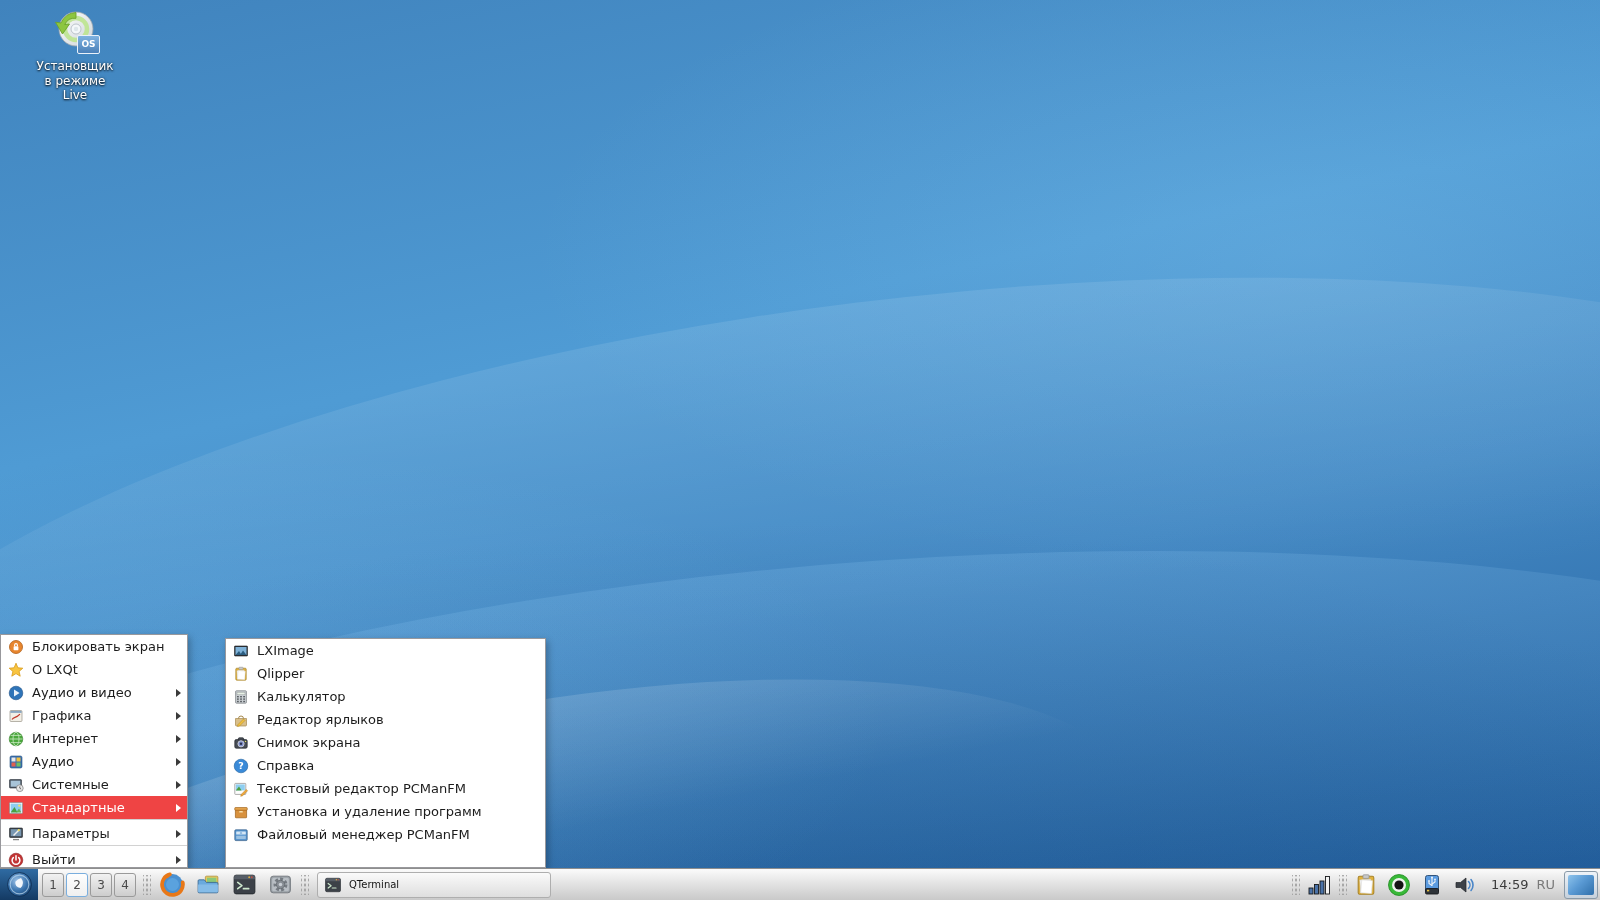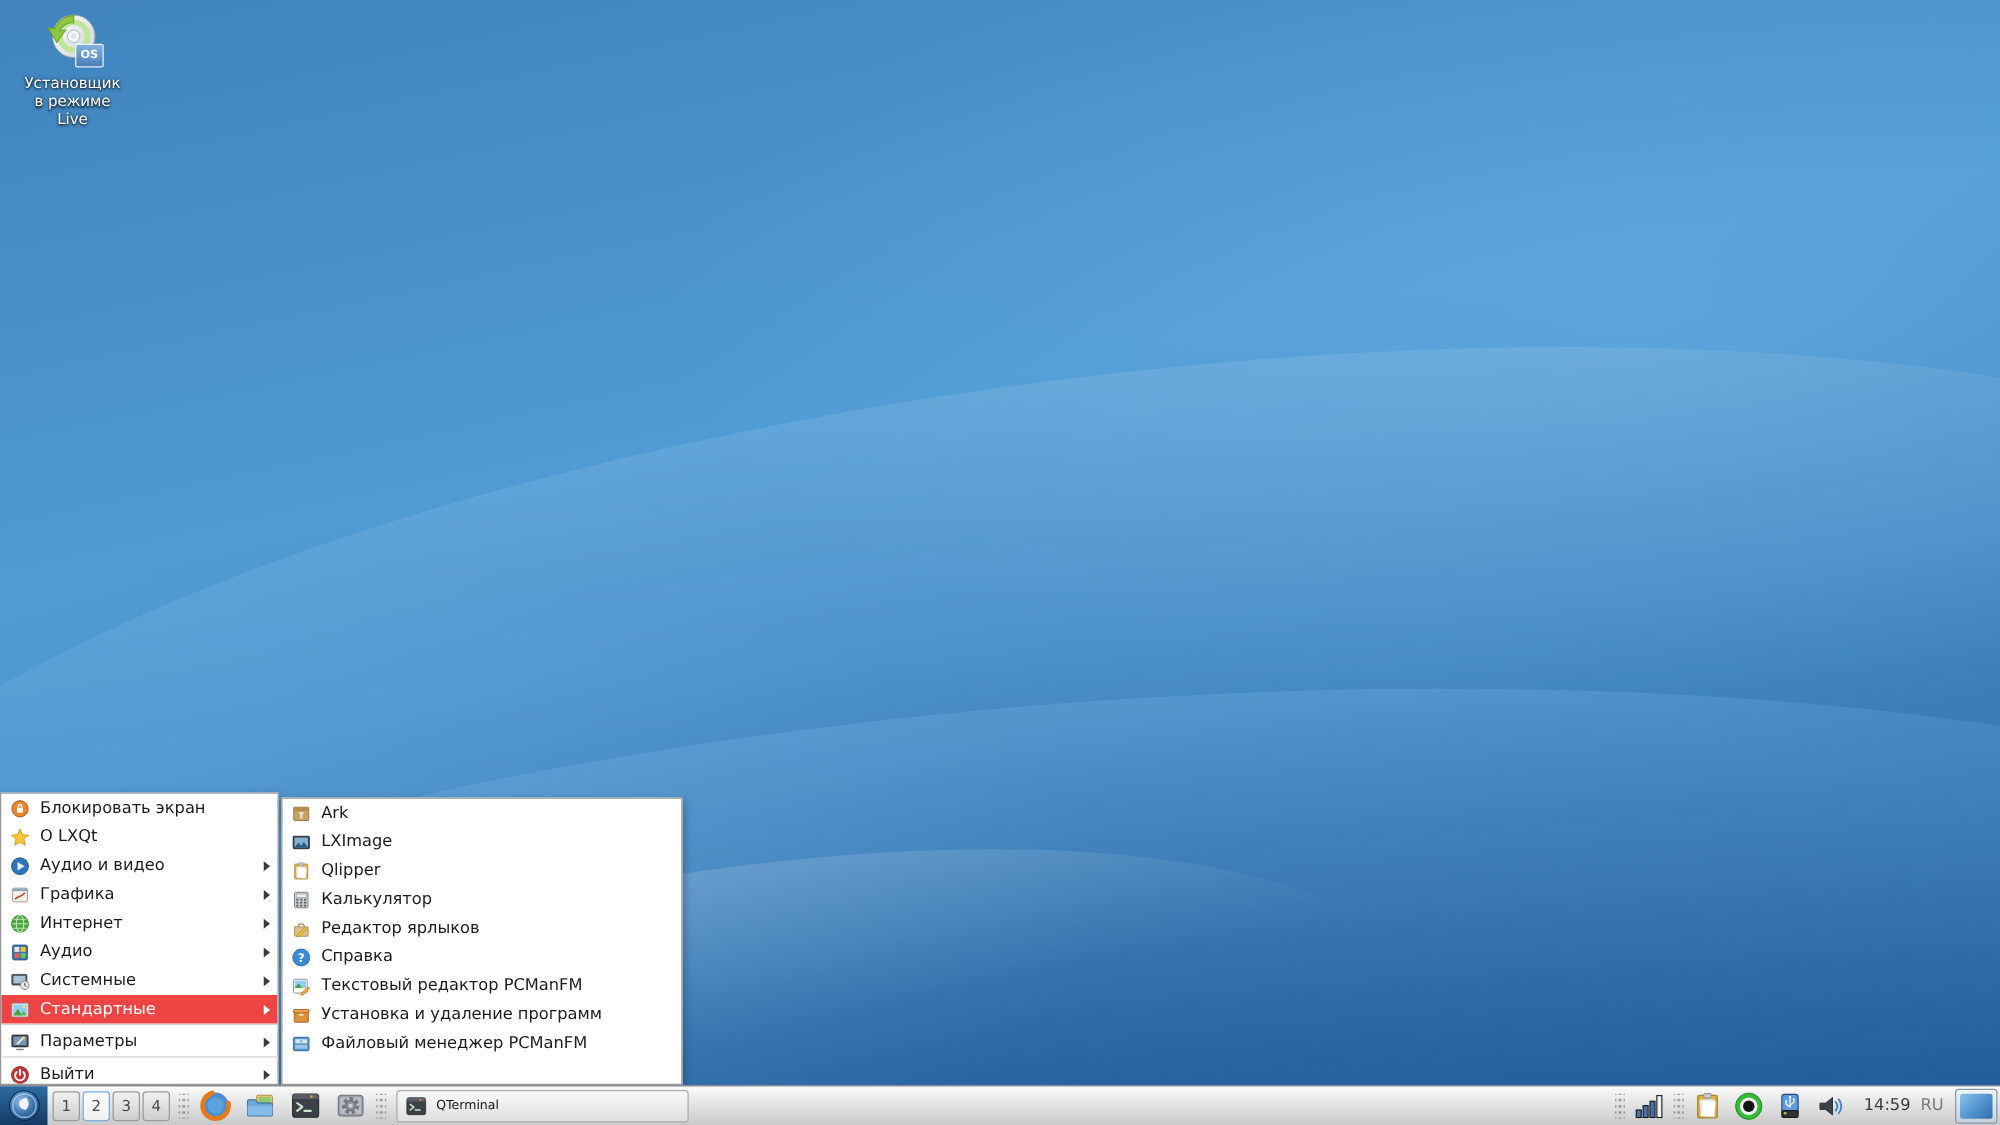--- a/index.html
+++ b/index.html
@@ -14,32 +14,32 @@
   }
   .wave{position:absolute;pointer-events:none;}
   #wave1{left:-200px;top:300px;width:2200px;height:700px;border-radius:100% 100% 0 0/100% 100% 0 0;
     background:linear-gradient(rgba(255,255,255,.10),rgba(255,255,255,0) 45%);transform:rotate(-7deg);}
   #wave2{left:-300px;top:560px;width:2400px;height:700px;border-radius:100% 100% 0 0/100% 100% 0 0;
     background:linear-gradient(rgba(160,215,255,.16),rgba(255,255,255,0) 50%);transform:rotate(-4deg);}
   #wave3{left:-150px;top:710px;width:1300px;height:420px;border-radius:100% 100% 0 0/100% 100% 0 0;
     background:linear-gradient(rgba(255,255,255,.14),rgba(255,255,255,0) 32%);transform:rotate(-11deg);}
 
   
-  .desktop-icon{position:absolute;left:8px;top:8px;width:100px;text-align:center;z-index:2;}
+  .desktop-icon{position:absolute;left:25px;top:8px;width:100px;text-align:center;z-index:2;}
   .di-glyph{position:relative;width:52px;height:50px;margin:0 auto;}
   .di-badge{position:absolute;right:1px;bottom:4px;width:21px;height:17px;
     background:linear-gradient(#7fb2e0,#4a80b8);border:1px solid #e9f1f9;border-radius:2px;
     color:#fff;font-size:9px;font-weight:bold;line-height:17px;text-align:center;}
   .di-label{margin-top:1px;font-size:12px;color:#fff;line-height:1.22;white-space:pre-line;
     text-shadow:0 1px 2px rgba(0,0,0,.85),0 0 3px rgba(0,0,0,.55);}
 
   
   .menu{position:absolute;background:#fff;border:1px solid #98989c;z-index:5;
     box-shadow:2px 3px 7px rgba(0,0,0,.28);box-sizing:border-box;overflow:hidden;}
-  #main-menu{left:0;top:634px;width:223px;height:234px;}
+  #main-menu{left:0;top:634px;width:188px;height:234px;}
   #sub-menu{left:225px;top:638px;width:321px;height:230px;}
   .menu-item{height:23px;display:flex;align-items:center;padding:0 6px 0 7px;gap:8px;
     font-size:13px;color:#1c1c1c;white-space:nowrap;}
   .mi-icon{width:16px;height:16px;flex:none;display:inline-flex;}
   .mi-icon svg{width:16px;height:16px;}
   .mi-label{flex:1;overflow:hidden;}
   .mi-arrow{width:0;height:0;border-left:5px solid #3a3a3a;border-top:4px solid transparent;
     border-bottom:4px solid transparent;flex:none;}
   .menu-item.highlighted{background:#ef4444;color:#fff;}
   .menu-item.highlighted .mi-arrow{border-left-color:#fff;}
@@ -222,30 +222,20 @@
           </svg>
         </span>
         <span class="mi-label">Выйти</span>
         <span class="mi-arrow"></span>
       </div>
     </div>
   <div class="menu" id="sub-menu">
       <div class="menu-item">
         <span class="mi-icon">
           <svg viewBox="0 0 16 16">
-            <rect x="2" y="2.8" width="12" height="10.6" rx="0.6" fill="#c8a165" stroke="#8f6f3a" stroke-width="0.7"></rect>
-            <rect x="2" y="2.8" width="12" height="3" fill="#b68e50"></rect>
-            <path d="M5.5 6.8 h5 l-1.6 2 v3 h-1.8 v-3 z" fill="#efe3cc"></path>
-          </svg>
-        </span>
-        <span class="mi-label">Ark</span>
-      </div>
-      <div class="menu-item">
-        <span class="mi-icon">
-          <svg viewBox="0 0 16 16">
             <rect x="1.5" y="3" width="13" height="10" rx="0.6" fill="#2f3338" stroke="#1b1e22" stroke-width="0.6"></rect>
             <rect x="2.5" y="4" width="11" height="8" fill="#7fb2d8"></rect>
             <path d="M2.5 12 L6 8 l2.5 4z M7 12 l3 -4.5 3.5 4.5z" fill="#2c5d80"></path>
           </svg>
         </span>
         <span class="mi-label">LXImage</span>
       </div>
       <div class="menu-item">
         <span class="mi-icon">
           <svg viewBox="0 0 16 16">
@@ -279,20 +269,32 @@
       </div>
       <div class="menu-item">
         <span class="mi-icon">
           <svg viewBox="0 0 16 16">
             <path d="M2.5 6.5 h11 v6.5 q0 1 -1 1 h-9 q-1 0 -1 -1z" fill="#d9bf8a" stroke="#a68a50" stroke-width="0.7"></path>
             <path d="M5.5 6.5 q0 -2.5 2.5 -2.5 2.5 0 2.5 2.5" fill="none" stroke="#a68a50" stroke-width="1"></path>
             <path d="M5 12.5 L10.5 7 l1.5 1.5 -5.5 5.5 -2 0.5z" fill="#f0c040" stroke="#b08820" stroke-width="0.5"></path>
           </svg>
         </span>
         <span class="mi-label">Редактор ярлыков</span>
+      </div>
+      <div class="menu-item">
+        <span class="mi-icon">
+          <svg viewBox="0 0 16 16">
+            <rect x="1.8" y="4.6" width="12.4" height="8.6" rx="1.4" fill="#474c55" stroke="#23262c" stroke-width="0.7"></rect>
+            <rect x="5.4" y="2.8" width="5.2" height="2.4" rx="0.8" fill="#474c55" stroke="#23262c" stroke-width="0.7"></rect>
+            <circle cx="8" cy="8.8" r="3.1" fill="#8090cc" stroke="#d0d4dc" stroke-width="0.9"></circle>
+            <circle cx="8" cy="8.8" r="1.2" fill="#2c3250"></circle>
+            <circle cx="12.6" cy="6.4" r="0.7" fill="#e8e860"></circle>
+          </svg>
+        </span>
+        <span class="mi-label">Снимок экрана</span>
       </div>
       <div class="menu-item">
         <span class="mi-icon">
           <svg viewBox="0 0 16 16">
             <circle cx="8" cy="8" r="6.8" fill="#3a8ad8" stroke="#21619e" stroke-width="0.6"></circle>
             <text x="8" y="11.4" text-anchor="middle" font-size="9.5" font-weight="bold" fill="#fff" font-family="DejaVu Sans, sans-serif">?</text>
           </svg>
         </span>
         <span class="mi-label">Справка</span>
       </div>

